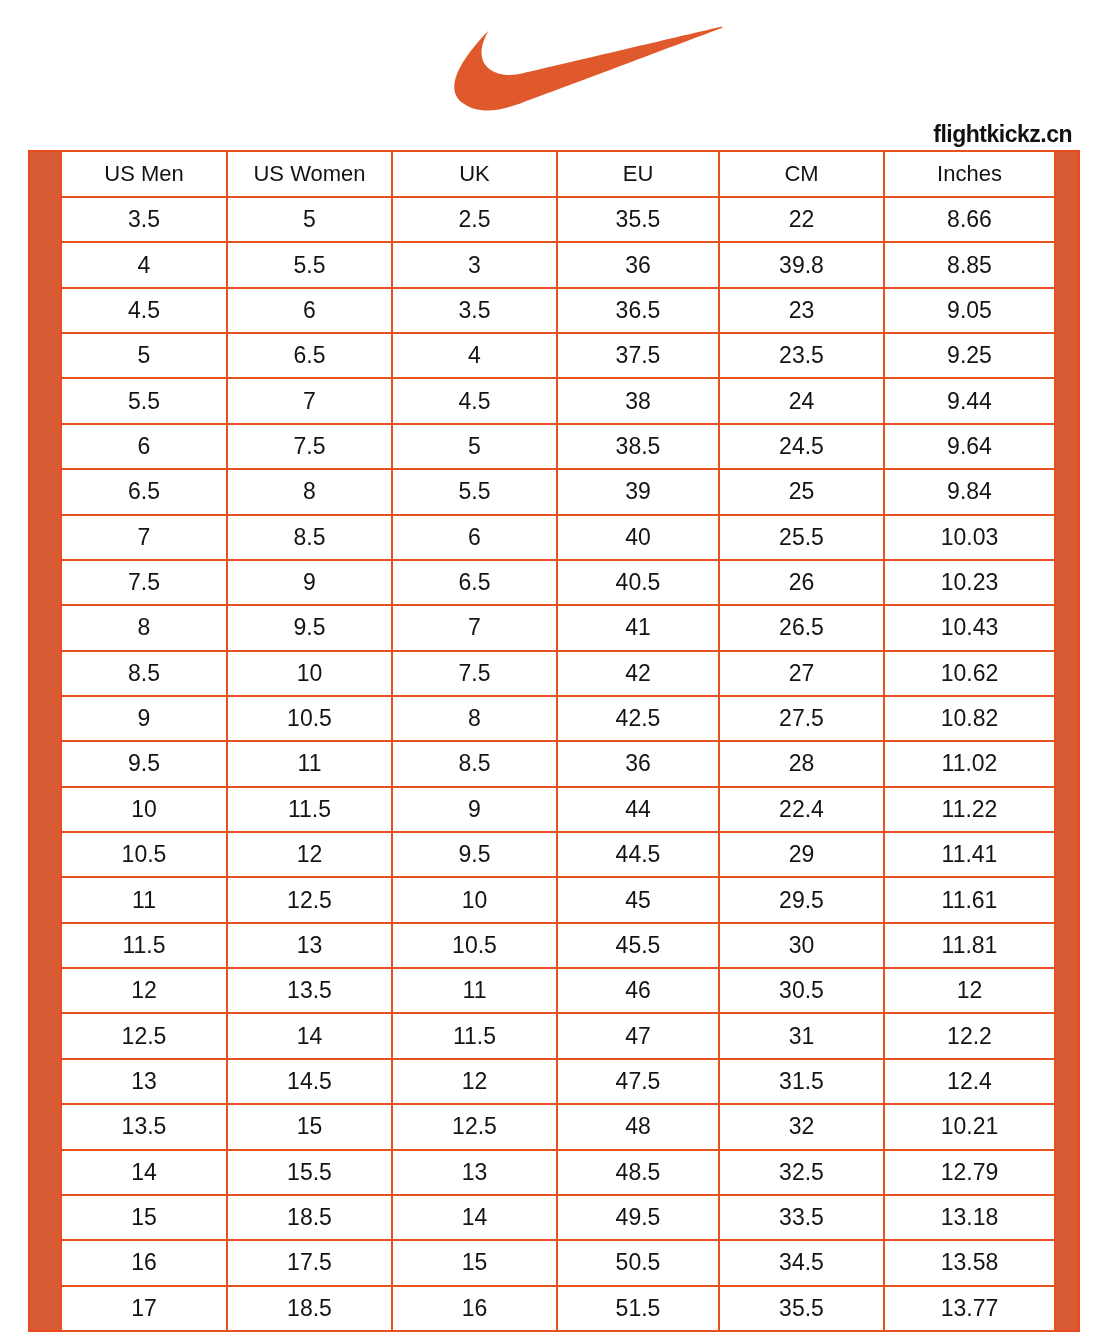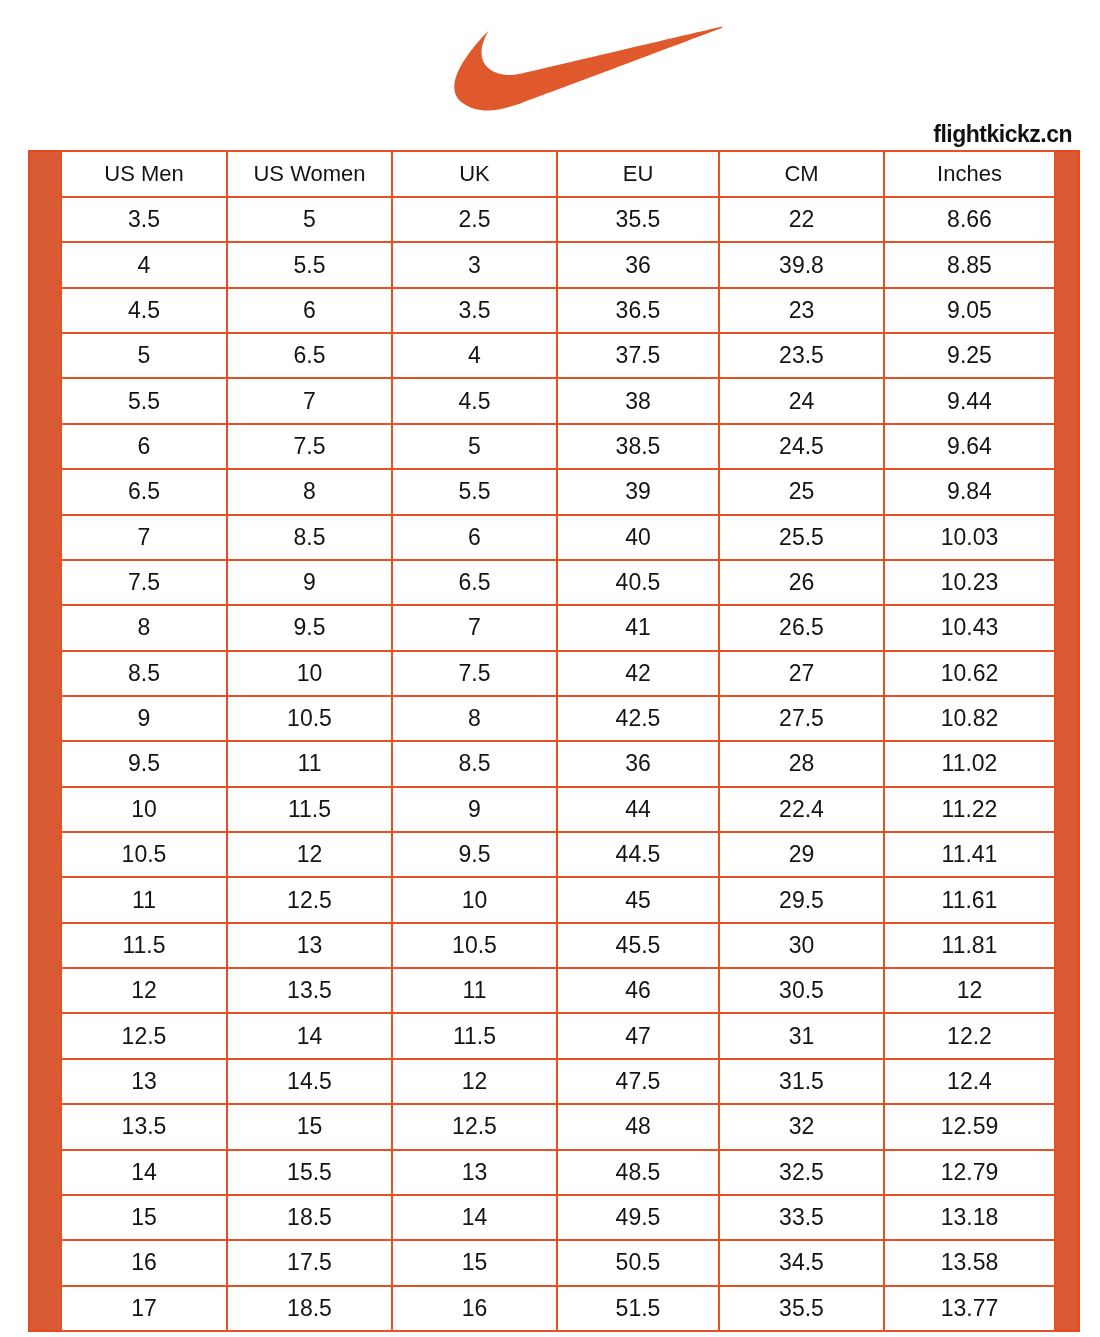--- a/index.html
+++ b/index.html
@@ -285,21 +285,21 @@
             <td class="eu-raised">47.5</td>
             <td>31.5</td>
             <td>12.4</td>
           </tr>
           <tr>
             <td>13.5</td>
             <td>15</td>
             <td>12.5</td>
             <td class="eu-raised">48</td>
             <td>32</td>
-            <td>12.59</td>
+            <td>10.21</td>
           </tr>
           <tr>
             <td>14</td>
             <td>15.5</td>
             <td>13</td>
             <td class="eu-raised">48.5</td>
             <td>32.5</td>
             <td>12.79</td>
           </tr>
           <tr>

